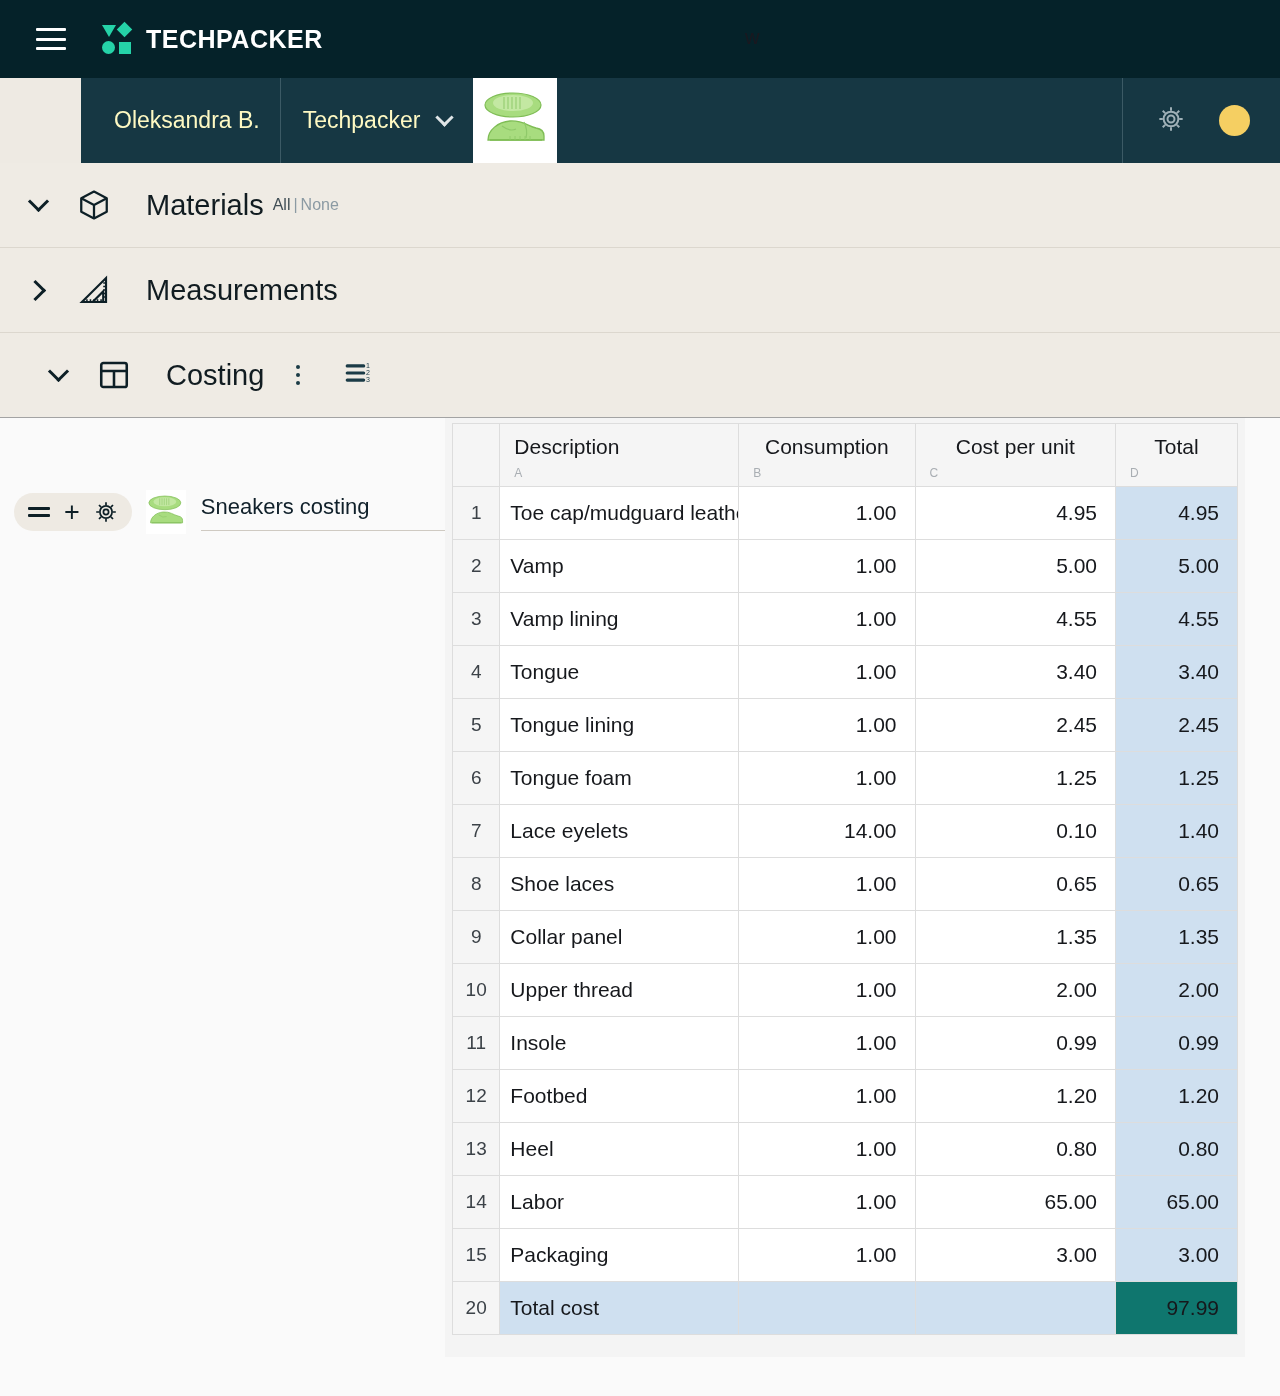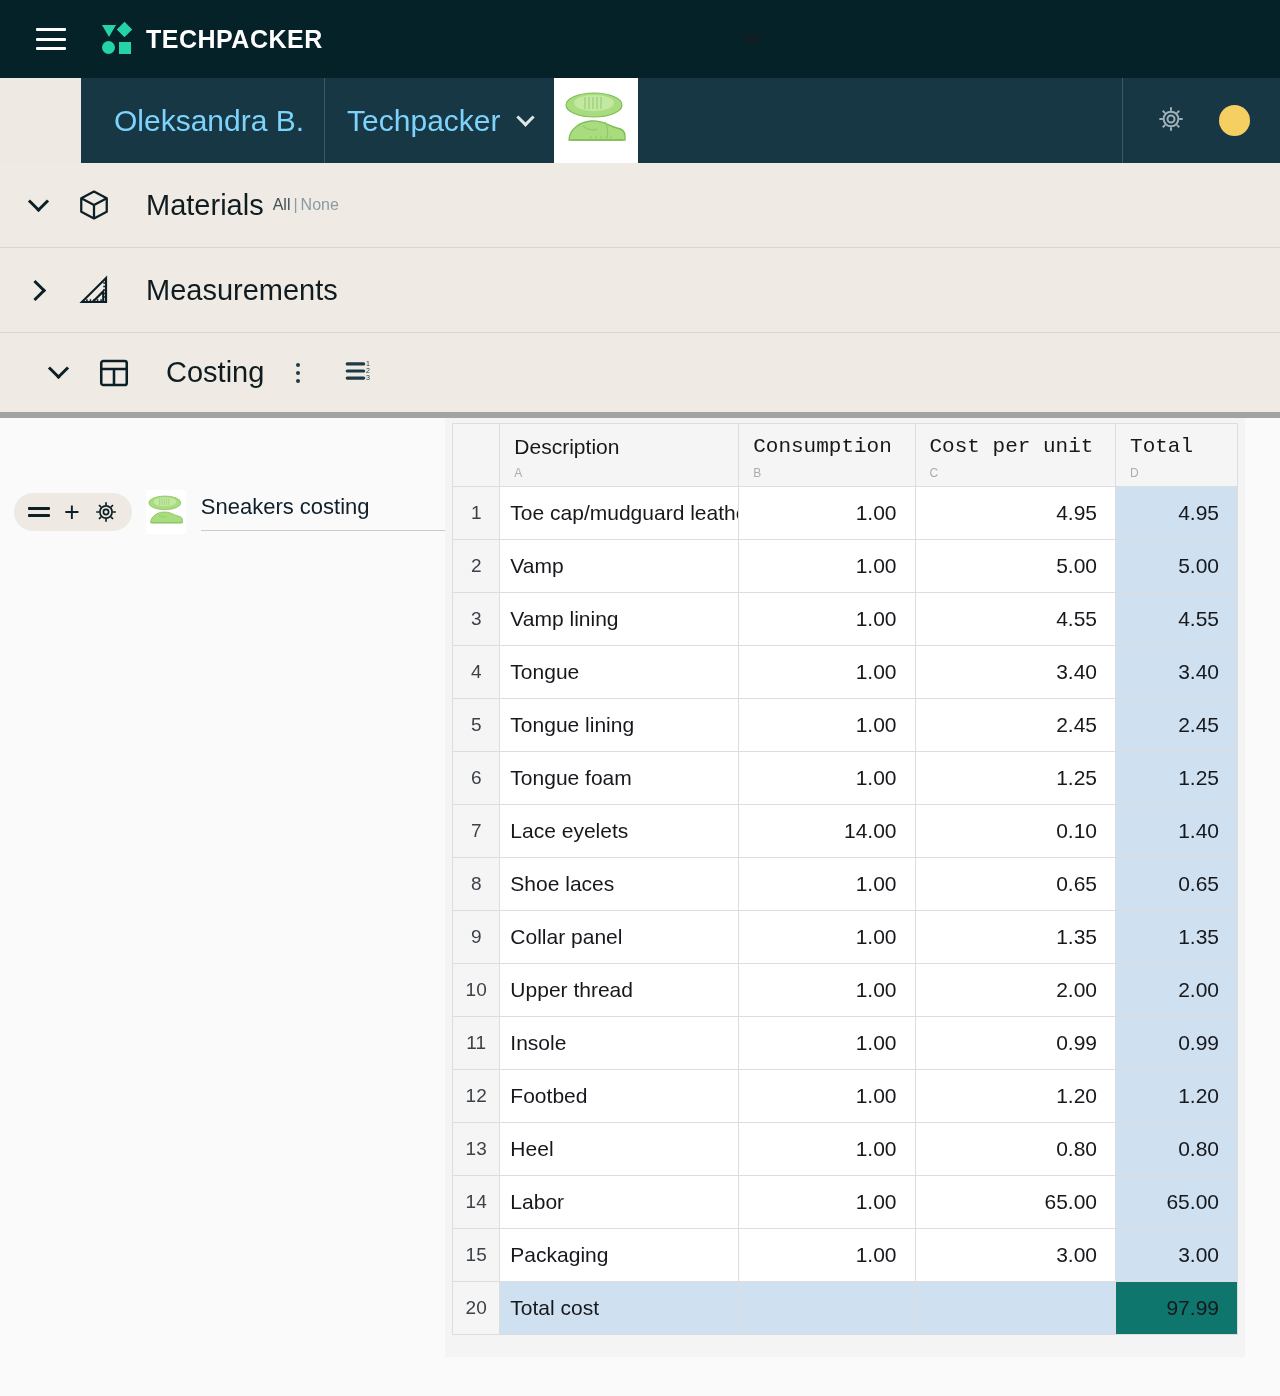--- a/index.html
+++ b/index.html
@@ -55,22 +55,22 @@
   
   .navbar {
     height: 85px; background: #eeeae3;
     display: flex; align-items: stretch; position: relative;
   }
   .nav-dark {
     background: #163743; display: flex; align-items: stretch;
     margin-left: 81px; flex: 1;
   }
   .nav-cell {
-    display: flex; align-items: center; color: #7dd3fc;
-    font-size: 30px; padding: 0 22px; cursor: pointer; white-space: nowrap;
+    display: flex; align-items: center; color: #fef9c3;
+    font-size: 23px; padding: 0 22px; cursor: pointer; white-space: nowrap;
   }
   .nav-user { padding-left: 33px; padding-right: 20px; }
   .nav-div { width: 1px; background: #3c5a65; margin: 0; }
   .chev {
     display: inline-block; width: 13px; height: 13px;
     border-right: 3px solid #dfe5e7; border-bottom: 3px solid #dfe5e7;
     transform: rotate(45deg); margin-left: 18px; margin-top: -7px;
   }
   .nav-thumb {
     width: 84px; background: #ffffff; display: flex;
@@ -153,21 +153,21 @@
     background: #f5f5f5; height: 63px; vertical-align: top;
     padding: 11px 14px 0 14px; position: relative;
     font-weight: normal; cursor: pointer;
   }
   .th-label { font-size: 21px; color: #16181c; font-weight: 400; display: block; }
   .th-letter {
     position: absolute; left: 14px; bottom: 6px;
     font-size: 12px; color: #a9aeb3;
   }
   th.c-desc .th-label { text-align: left; }
-  th.c-cons .th-label, th.c-cost .th-label, th.c-tot .th-label { text-align: left; font-family: Liberation Mono, monospace; }
+  th.c-cons .th-label, th.c-cost .th-label, th.c-tot .th-label { text-align: center; }
   th.c-num { background: #f5f5f5; }
 
   tbody td { height: 53px; font-size: 21px; color: #16181c; background: #ffffff; }
   td.cell-num {
     background: #f5f5f5; color: #3c4248; text-align: center;
     font-size: 19px; cursor: pointer;
   }
   td.cell-desc { padding-left: 10px; text-align: left;
     white-space: nowrap; overflow: hidden; cursor: cell; }
   td.cell-cons, td.cell-cost { text-align: right; padding-right: 18px; cursor: cell; }
@@ -259,21 +259,21 @@
     <svg width="34" height="34" viewBox="0 0 24 24" fill="none" stroke="#0d1f26" stroke-width="1.5">
       <path d="M3.5 20.5 L20.5 20.5 L20.5 3.5 Z"></path>
       <path d="M11 20.5 L18.5 20.5 L18.5 13 Z"></path>
       <path d="M7 20.5 l0 -2 M9.5 20.5 l0 -2 M12 20.5 l0 -2 M14.5 20.5 l0 -2 M17 20.5 l0 -2" stroke-width="1.1"></path>
       <path d="M20.5 7 l-2 0 M20.5 9.5 l-2 0 M20.5 12 l-2 0 M20.5 14.5 l-2 0 M20.5 17 l-2 0" stroke-width="1.1"></path>
     </svg>
   </div>
   <div class="sec-title">Measurements</div>
 </div>
 
-<div class="section" style="border-bottom:6px solid #a3a3a3;padding-left:42px;">
+<div class="section" style="border-bottom:1px solid #a3a3a3;padding-left:42px;">
   <div class="sec-arrow">
       <div class="arrow-d"></div>
     </div>
   <div class="sec-icon">
     <svg width="34" height="34" viewBox="0 0 24 24" fill="none" stroke="#0d1f26" stroke-width="1.8">
       <rect x="3" y="3.5" width="18" height="17" rx="1.5"></rect>
       <path d="M3 9.2 L21 9.2 M12 9.2 L12 20.5"></path>
     </svg>
   </div>
   <div class="sec-title">Costing</div>

